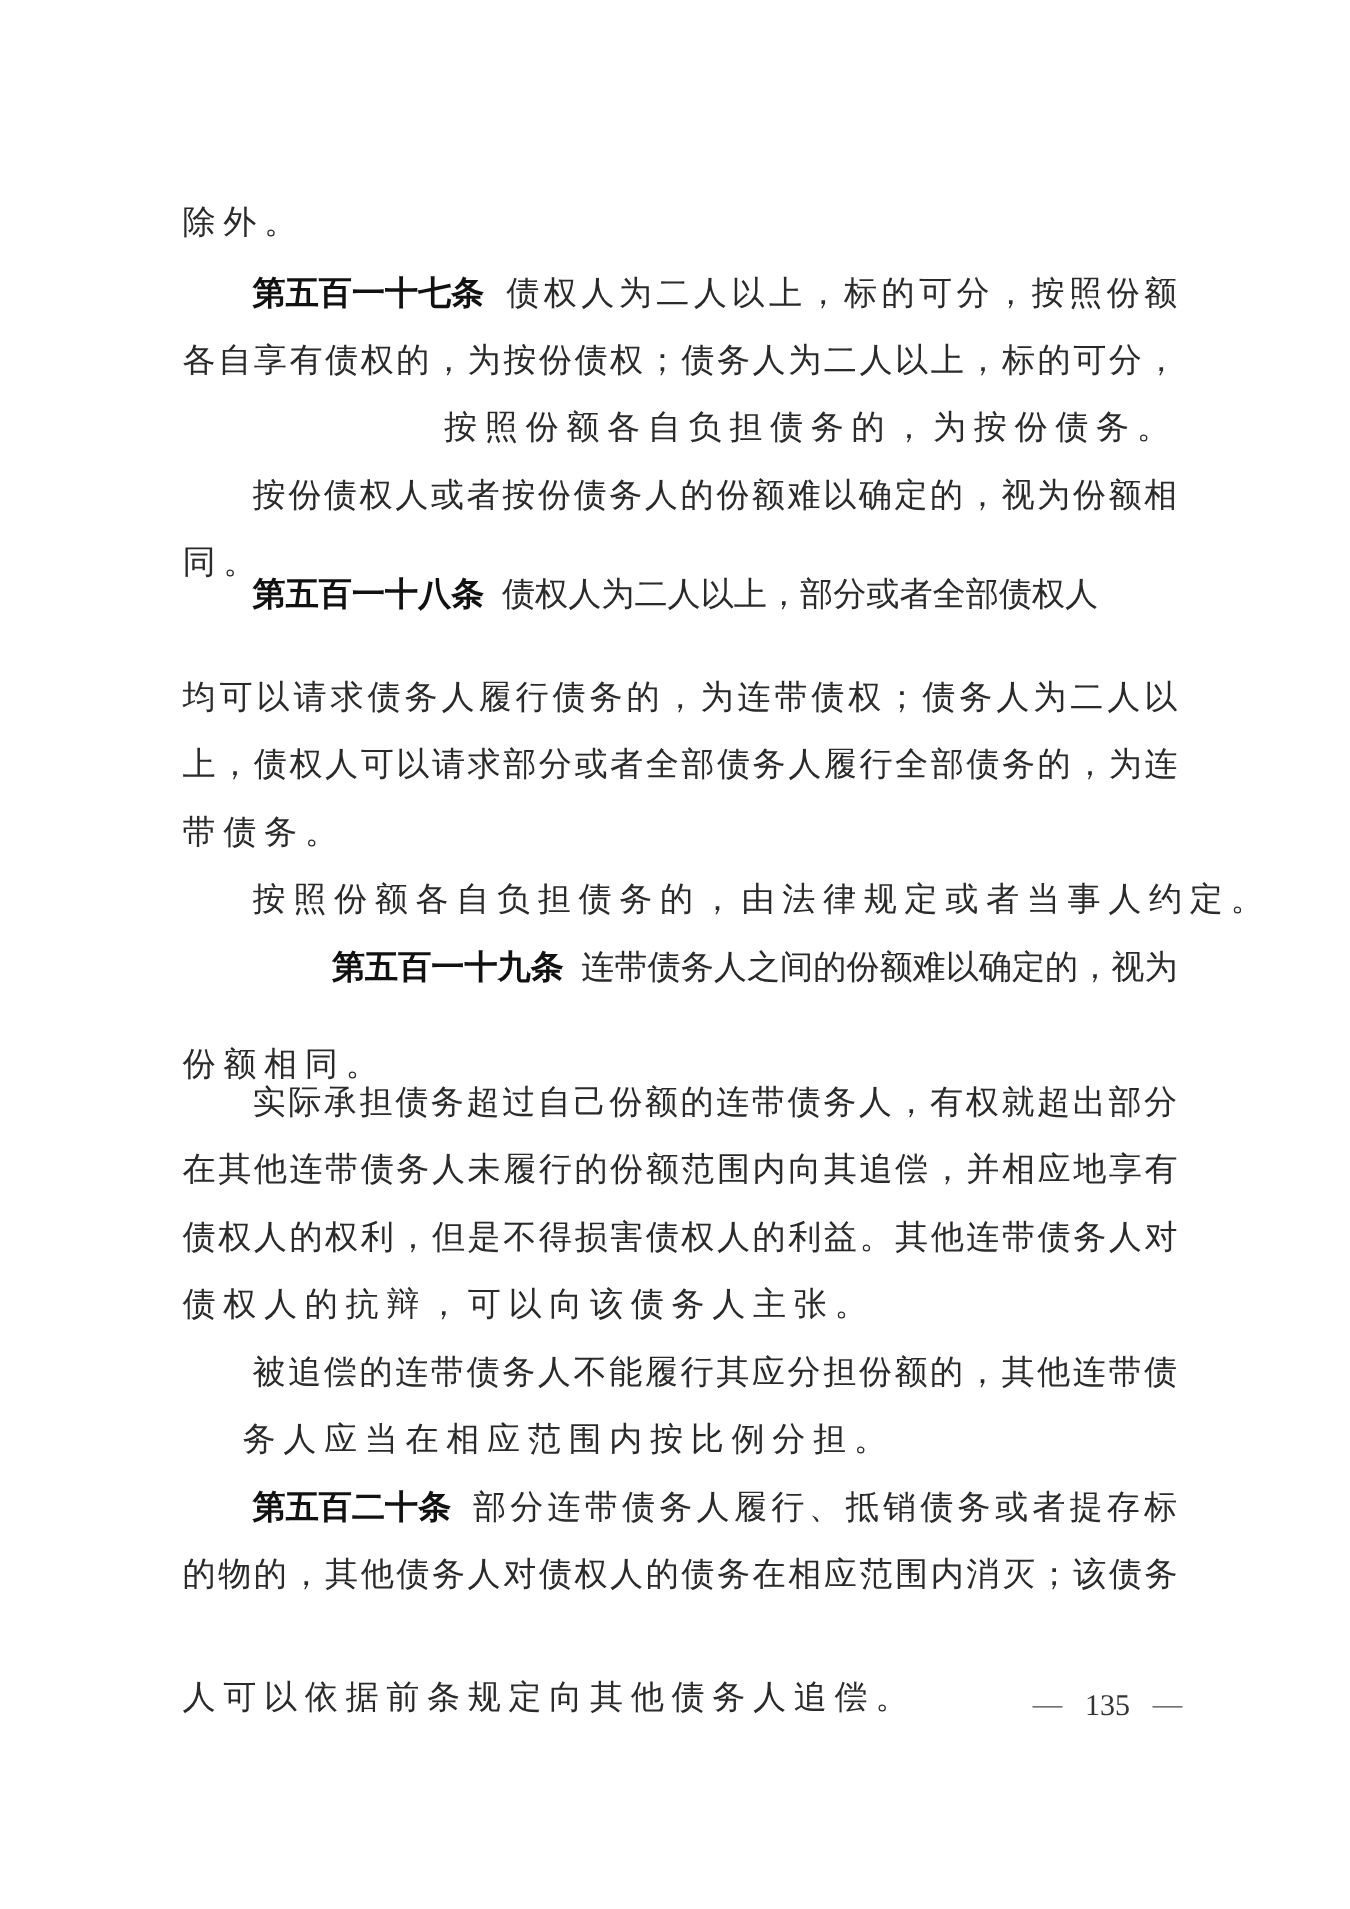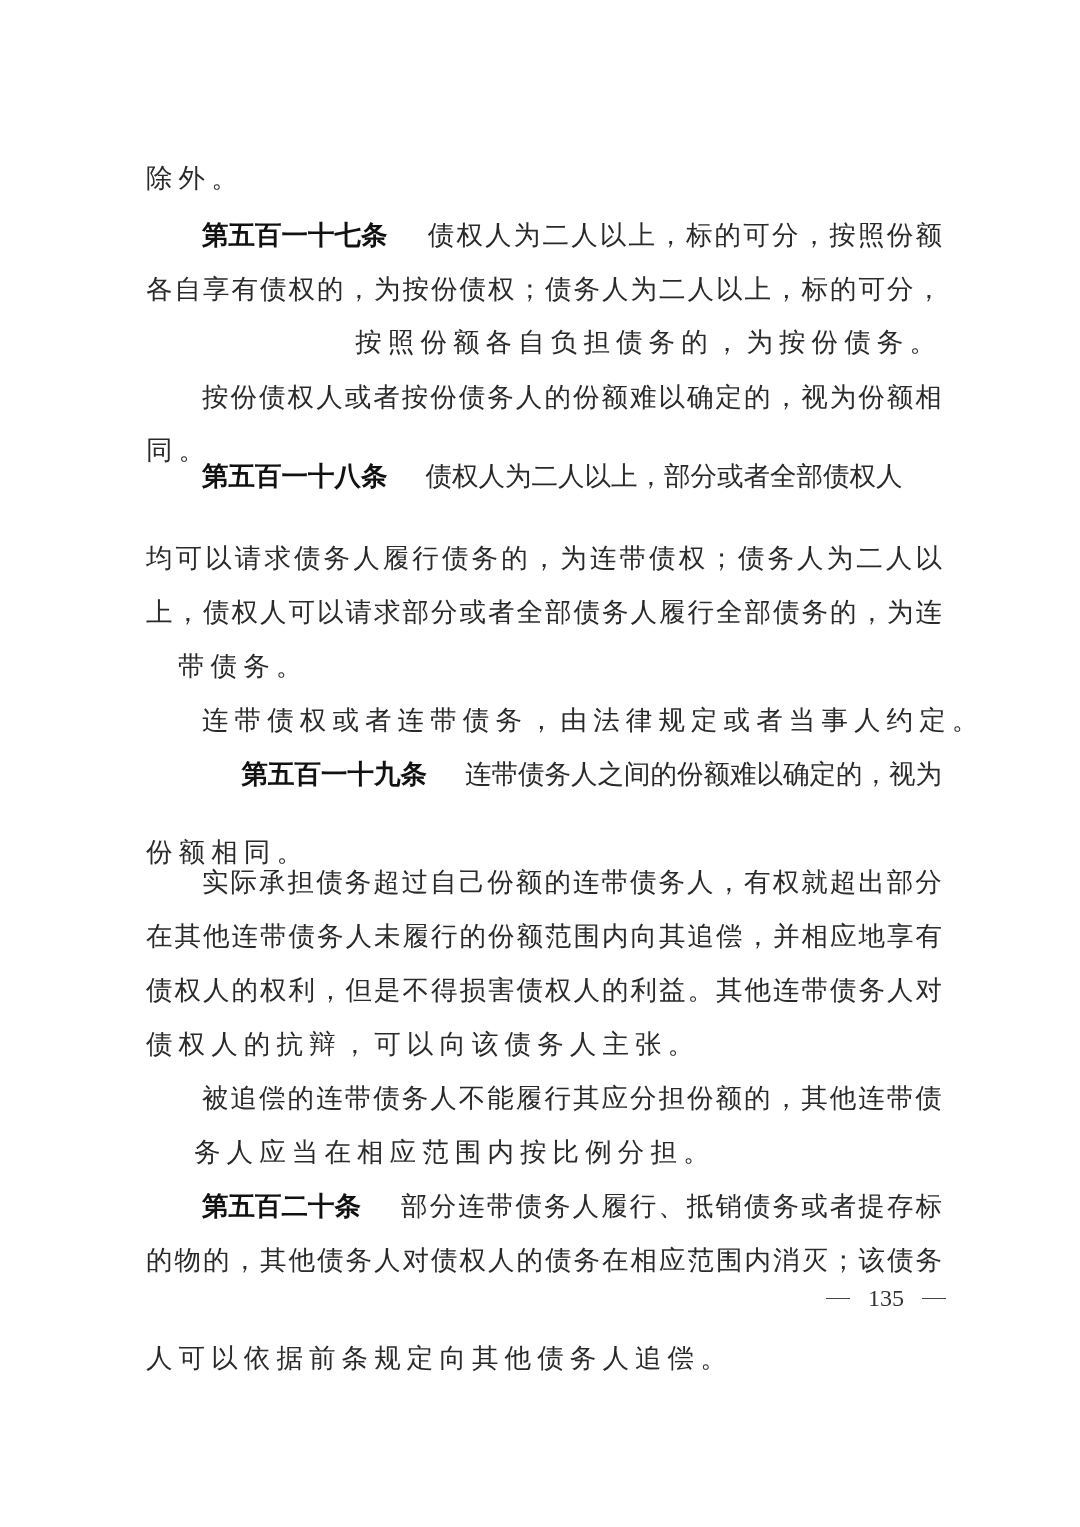--- a/index.html
+++ b/index.html
@@ -13,24 +13,24 @@
     position: absolute; left: 146px; width: 796px;
     font-size: 26.5px; line-height: 40px; height: 40px;
     white-space: nowrap; overflow: visible;
     letter-spacing: 6.1px;
   }
   .line.indent { left: 202px; width: 740px; }
   .line.justify { text-align: justify; text-align-last: justify; letter-spacing: 0; }
   .art {
     font-family: "DejaVu Sans", "Liberation Sans", sans-serif;
     font-weight: bold; color: #111; letter-spacing: 0;
-    margin-right: 38px;
+    margin-right: 14px;
   }
   .pagenum {
-    position: absolute; left: 826px; top: 1285px;
+    position: absolute; left: 826px; top: 1352px;
     font-size: 24px; color: #333; letter-spacing: 0;
     font-family: "Liberation Serif", "DejaVu Serif", serif;
     display: flex; align-items: center; gap: 18px;
   }
   .dash { display: inline-block; width: 24px; height: 1px; background: #444; }
 </style>
 </head>
 <body>
 
 <div class="page">
@@ -190,22 +190,22 @@
         <span>行</span>
         <span>全</span>
         <span>部</span>
         <span>债</span>
         <span>务</span>
         <span>的</span>
         <span>，</span>
         <span>为</span>
         <span>连</span>
       </div>
-      <div class="line" style="top: 646px; margin-left: 32px;"><span>带债务。</span></div>
-      <div class="line indent" style="top: 700px;"><span>连带债权或者连带债务，由法律规定或者当事人约定。</span></div>
+      <div class="line" style="top: 646px;"><span>带债务。</span></div>
+      <div class="line indent" style="top: 700px;"><span>按照份额各自负担债务的，由法律规定或者当事人约定。</span></div>
       <div class="line indent justify" style="top: 754px; display: flex; justify-content: flex-end;">
         <span class="art">第五百一十九条</span>
         <span>连</span>
         <span>带</span>
         <span>债</span>
         <span>务</span>
         <span>人</span>
         <span>之</span>
         <span>间</span>
         <span>的</span>

